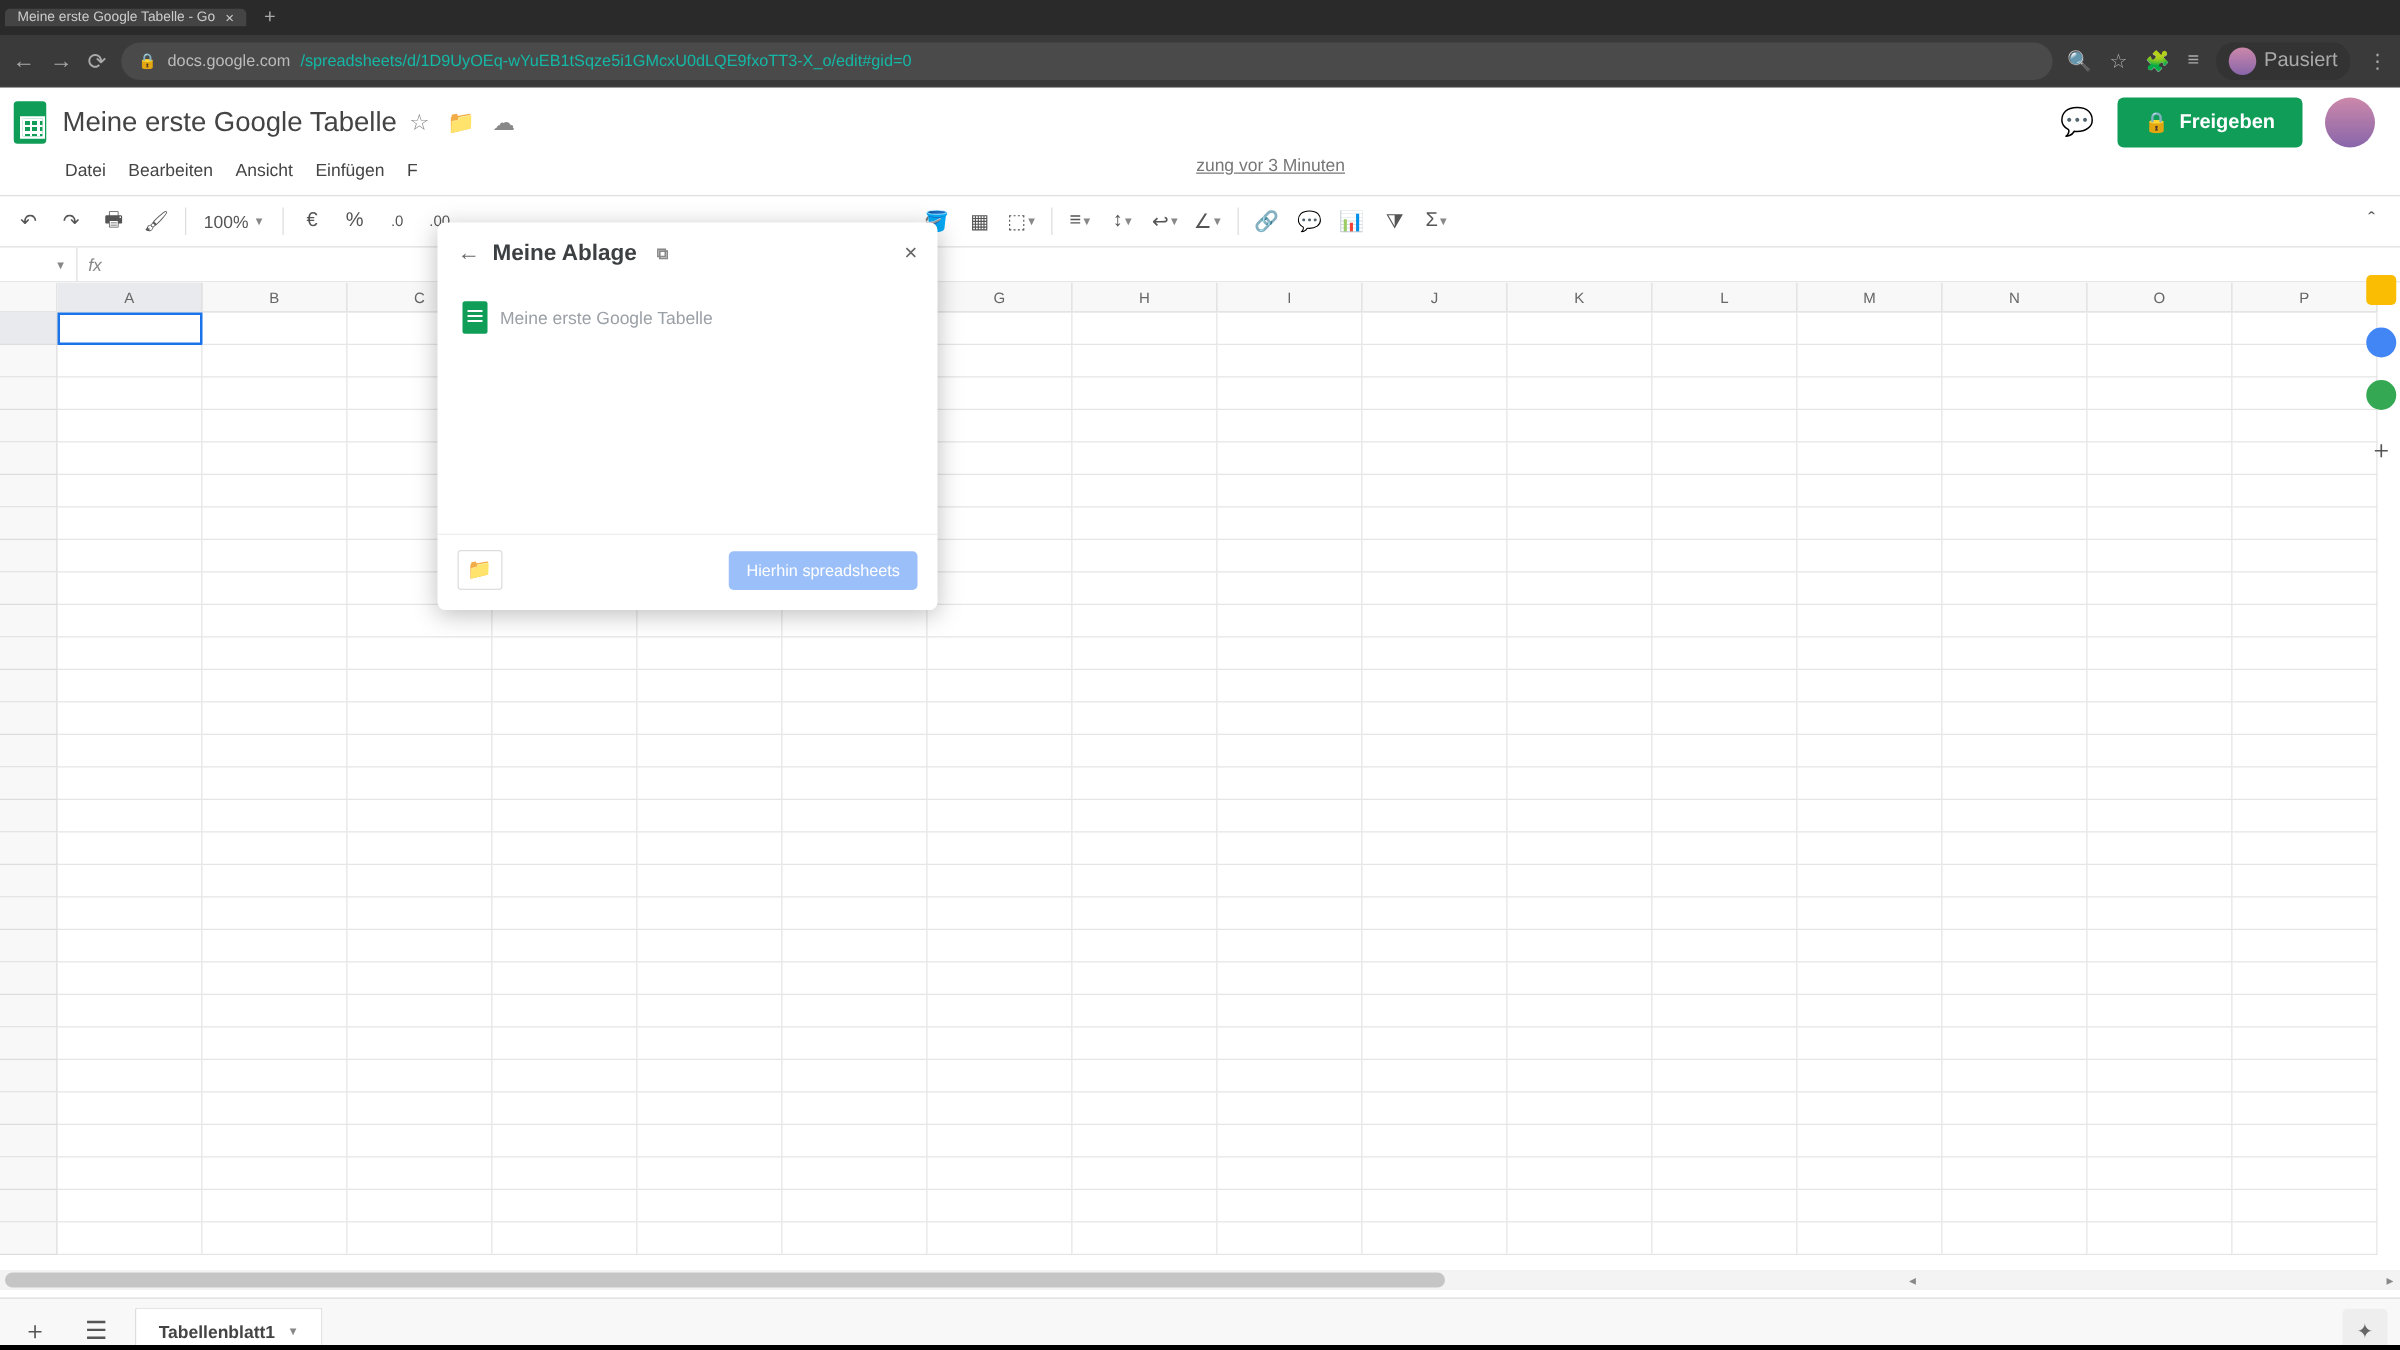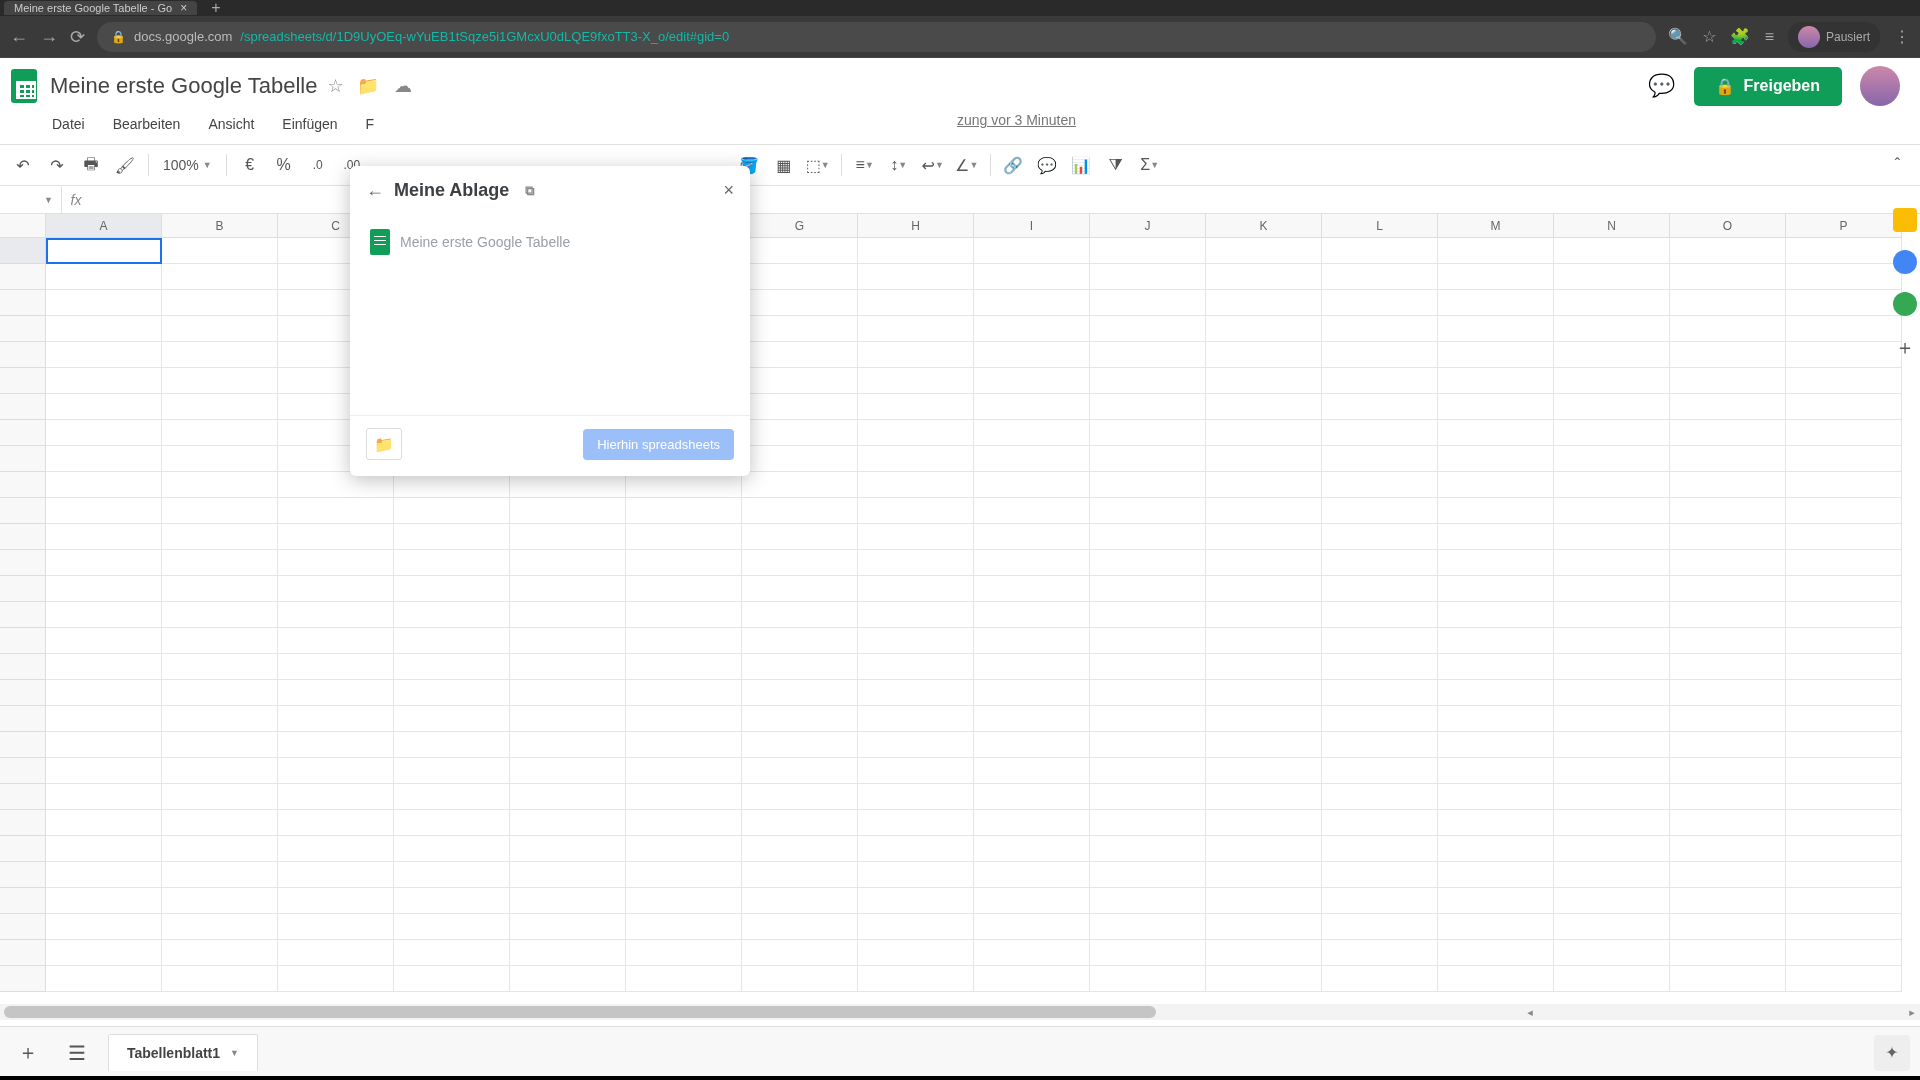--- a/index.html
+++ b/index.html
@@ -1,51 +1,51 @@
 <!DOCTYPE html>
 <html><head>
 <meta charset="utf-8">
 <style>
 * { box-sizing: border-box; margin: 0; padding: 0; font-family: Arial, sans-serif; }
 body { background: #222; overflow: hidden; width: 1920px; height: 1080px; }
 
 
-.browser-chrome { background: #2a2a2a; height: 16px; display: flex; align-items: center; }
+.browser-chrome { background: #2a2a2a; height: 28px; display: flex; align-items: center; }
 .tab { background: #444; color: #ccc; font-size: 11px; padding: 2px 10px; display: flex; align-items: center; gap: 8px; height: 14px; border-radius: 4px 4px 0 0; margin-left: 4px;}
 .tab-close { color: #ccc; cursor: pointer; font-size: 12px; }
 .new-tab { color: #aaa; margin-left: 14px; font-size: 16px; }
 
 .addr-bar { background: #3a3a3a; height: 42px; display: flex; align-items: center; padding: 0 10px; gap: 12px; border-bottom: 1px solid #444;}
 .nav-btn { color: #aaa; font-size: 18px; cursor: pointer; }
 .url-box { flex: 1; background: #4a4a4a; border-radius: 18px; height: 30px; display: flex; align-items: center; padding: 0 14px; color: #bbb; font-size: 13px; gap: 8px;}
 .lock { font-size: 12px; }
 .url-path { color: #14b8a6; }
 .chrome-right { display: flex; align-items: center; gap: 14px; color: #aaa; }
-.paused { background: #333; border-radius: 14px; padding: 4px 10px; font-size: 12px; display:flex; align-items:center; gap:6px;}
+.paused { background: #333; border-radius: 14px; padding: 4px 10px; font-size: 16px; display:flex; align-items:center; gap:6px;}
 .avatar-small { width: 22px; height: 22px; border-radius: 50%; background: linear-gradient(#c8a, #86a); }
 
 
 .app { background: #ffffff; position: relative; height: calc(1080px - 14px - 42px - 4px); }
 
 .titlebar { display: flex; align-items: center; padding: 8px 10px 0 8px; gap: 10px; }
 .sheets-logo { width: 32px; height: 40px; display:flex; align-items:center; justify-content:center; }
 .sheets-logo-inner { width: 26px; height: 34px; background:#0f9d58; border-radius:3px; position:relative; }
 .sheets-logo-inner::after { content:""; position:absolute; left:5px; top:12px; width:16px; height:14px; background:
   repeating-linear-gradient(#fff 0 2px, transparent 2px 5px),
   repeating-linear-gradient(90deg,#fff 0 2px, transparent 2px 6px); border:2px solid #fff; }
 .doc-title { font-size: 22px; color: #444; }
 .title-icons { display: flex; gap: 14px; color: #888; align-items:center; }
 .title-icon { font-size: 18px; cursor: pointer; }
 .move-icon { color:#0f9d58; }
 .titlebar-right { margin-left: auto; display: flex; align-items: center; gap: 18px; padding-right: 10px;}
 .comment-btn { font-size: 22px; color: #777; cursor:pointer; }
 .share-btn { background: #0f9d58; color: #fff; border: none; border-radius: 5px; padding: 10px 22px; font-size: 16px; font-weight: 600; display:flex; align-items:center; gap:8px; cursor:pointer;}
 .avatar { width: 40px; height: 40px; border-radius: 50%; background: linear-gradient(#c8a, #86a); }
 
-.menubar { display: flex; gap: 12px; padding: 6px 44px 8px; font-size: 14px; color: #444; justify-content: space-between; }
+.menubar { display: flex; gap: 2px; padding: 6px 44px 8px; font-size: 14px; color: #444; justify-content: space-between; }
 .menu-item { padding: 4px 8px; cursor: pointer; }
 .last-edit { color: #777; margin-left: auto; padding-right: 800px; text-decoration: underline; }
 
 .toolbar { border-top: 1px solid #e0e0e0; border-bottom: 1px solid #e0e0e0; height: 42px; display:flex; align-items:center; padding: 0 8px; gap: 4px; color:#555; position: relative;}
 .tb-btn { width: 30px; height: 30px; display:flex; align-items:center; justify-content:center; cursor:pointer; font-size:16px; border-radius:3px;}
 .tb-sep { width:1px; height:22px; background:#ddd; margin:0 4px;}
 .zoom { font-size: 14px; padding: 0 6px; display:flex; align-items:center; gap:4px;}
 .caret { font-size: 9px; color:#888; }
 .collapse-arrow { margin-left:auto; font-size: 16px; color:#555; cursor:pointer; padding-right: 12px;}
 

